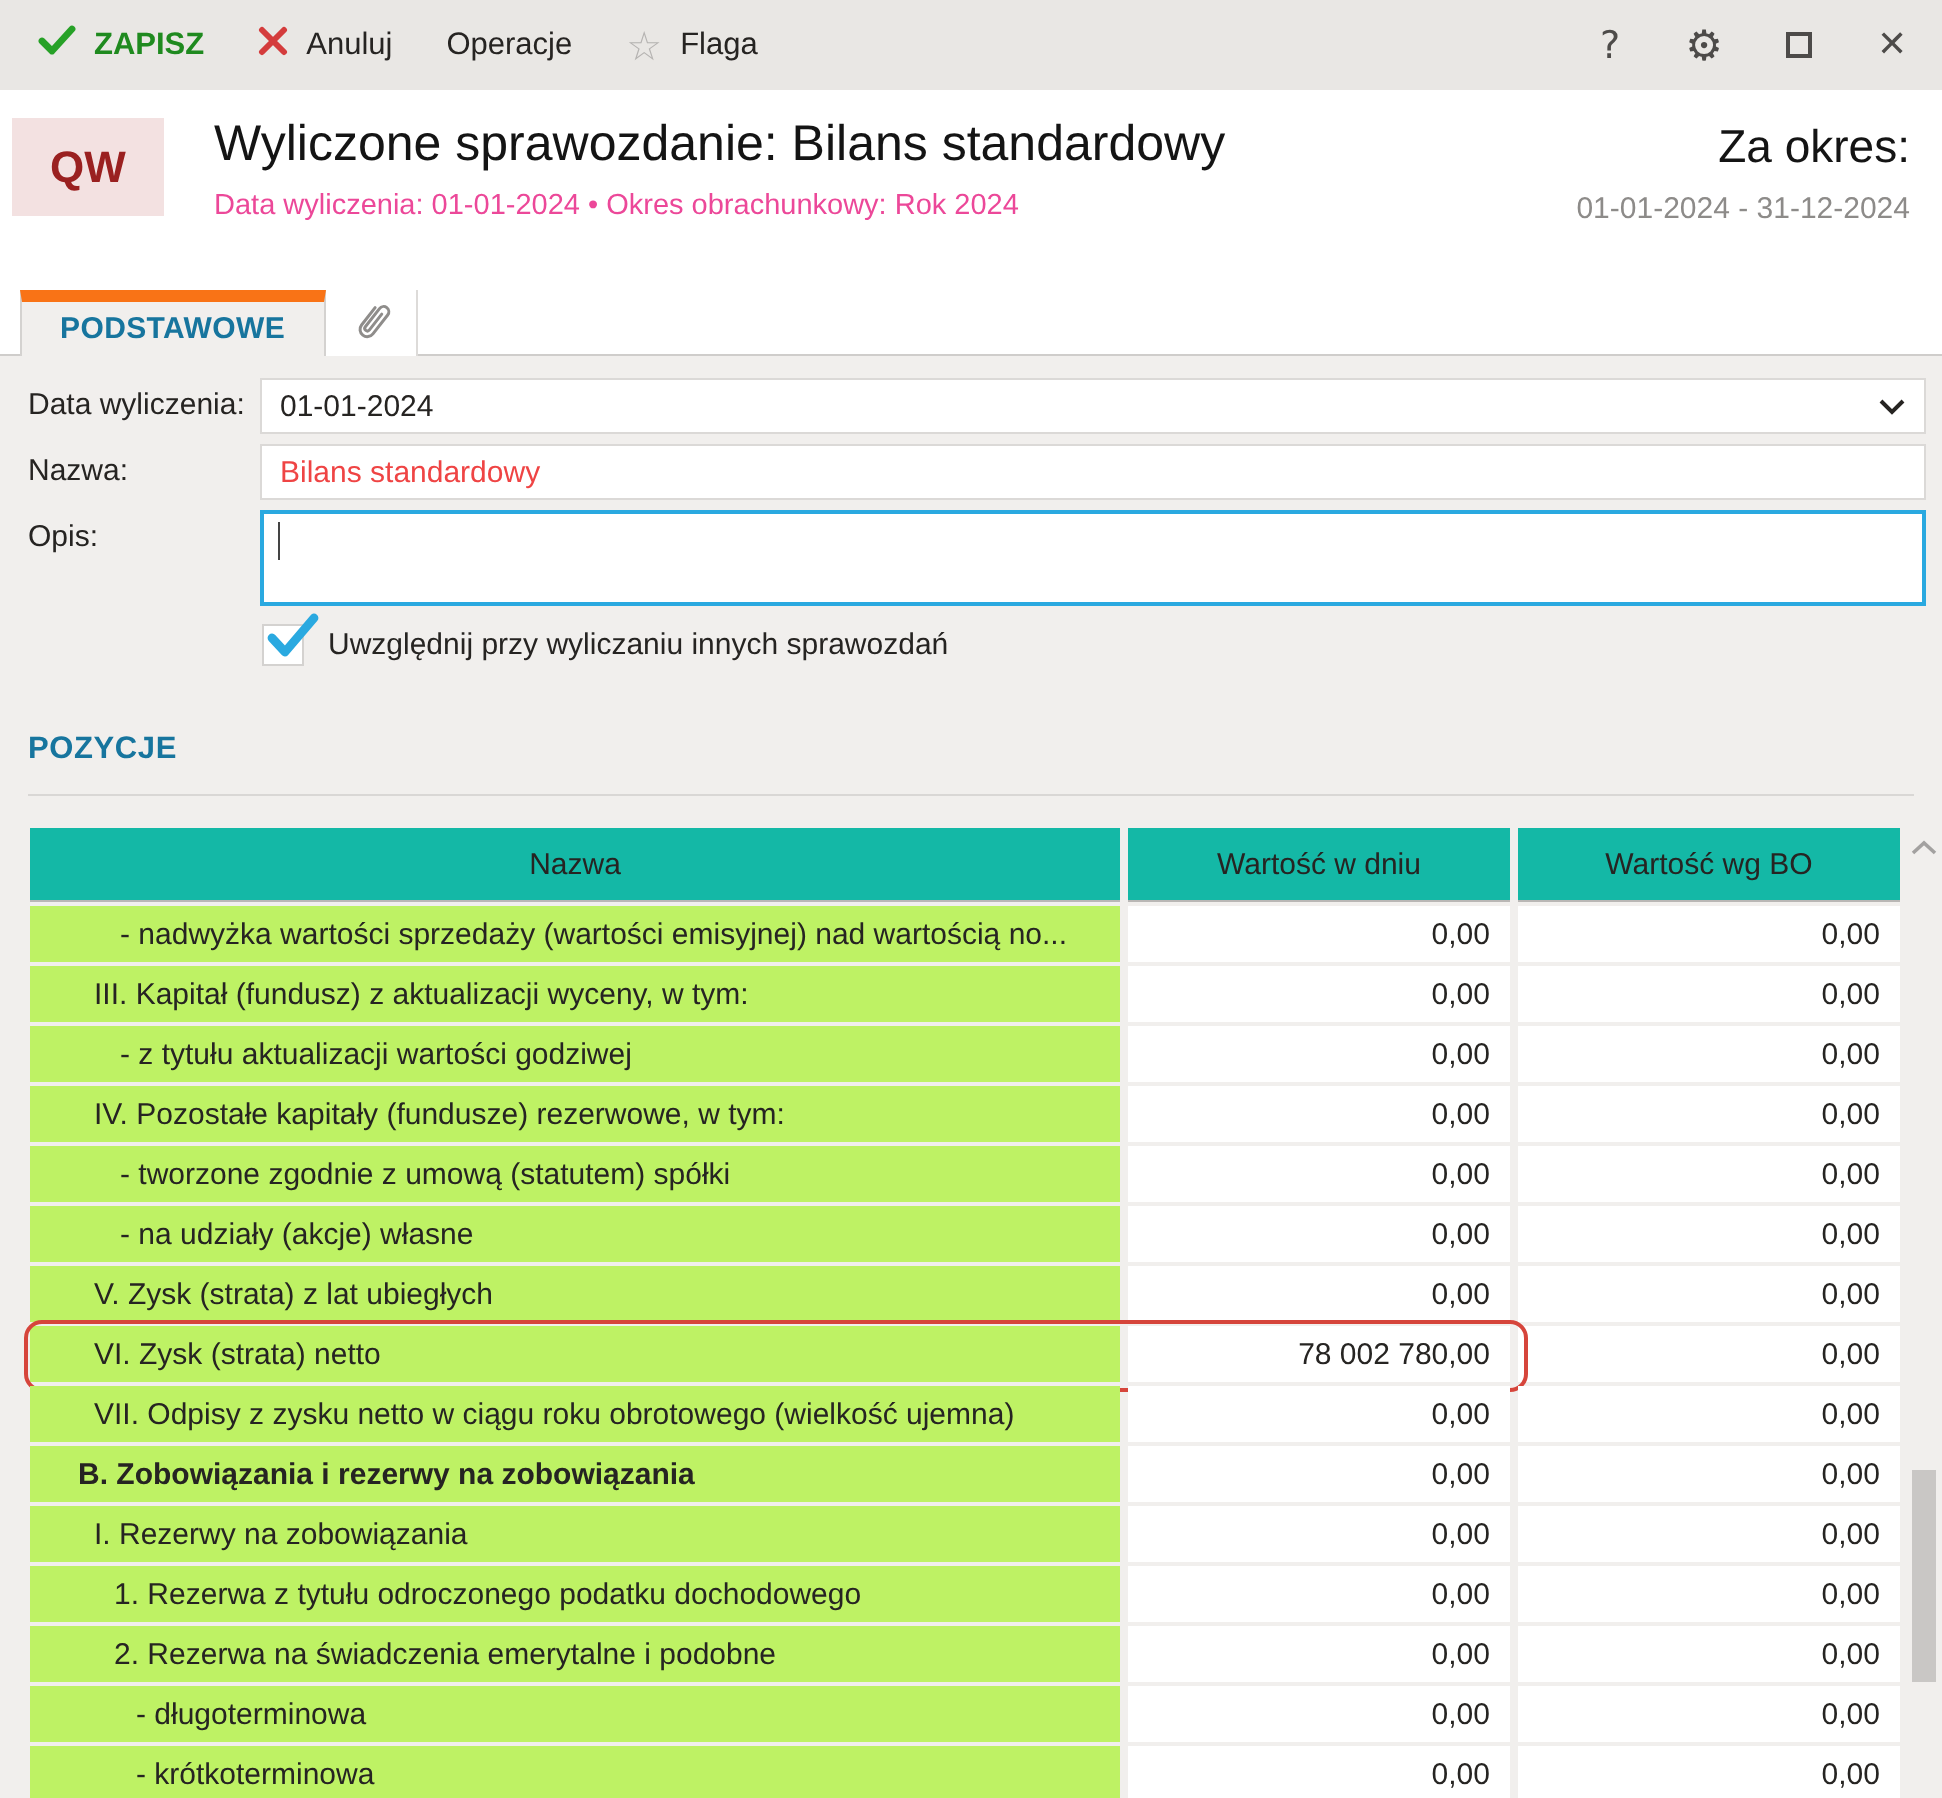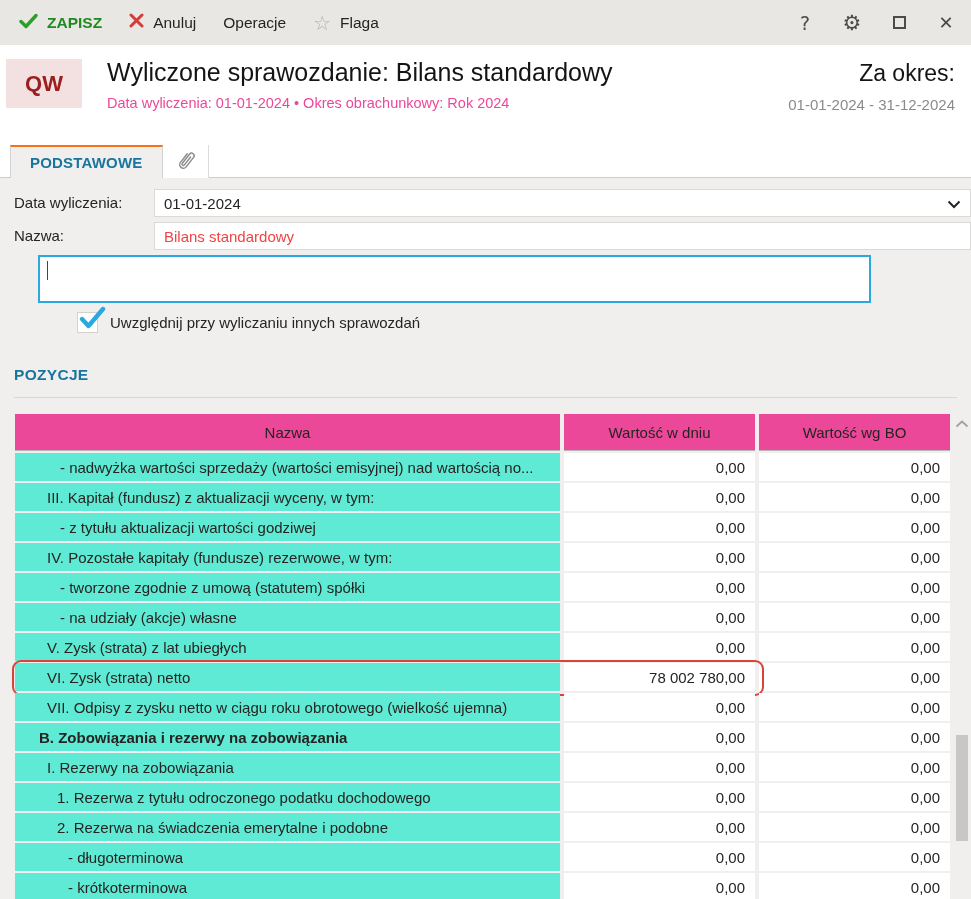--- a/index.html
+++ b/index.html
@@ -27,51 +27,51 @@
   .header-main { margin-left:25px; flex:1; min-width:0; }
   .title { font-size:25px; color:#141414; white-space:nowrap; }
   .subtitle { font-size:14.5px; color:#ec4899; margin-top:8px; }
   .header-right { text-align:right; padding-top:2px; }
   .period-title { font-size:23px; color:#141414; }
   .period-range { font-size:15px; color:#8d8b89; margin-top:9px; white-space:nowrap; }
 
   
   .tabbar { background:#ffffff; height:38px; display:flex; align-items:flex-end; padding-left:10px; border-bottom:1px solid #cfcdcb; }
   .tab { position:relative; font-size:15px; display:flex; align-items:center; justify-content:center; }
-  .tab-active { background:#f1efed; color:#17759e; font-weight:bold; padding:0 19px; height:33px; border:1px solid #d4d2d0; border-top:2px solid #f97316; border-bottom:none; margin-bottom:-1px; letter-spacing:.2px; }
+  .tab-active { background:#f1efed; color:#17759e; font-weight:bold; padding:0 19px; height:33px; border:1px solid #d4d2d0; border-top:6px solid #f97316; border-bottom:none; margin-bottom:-1px; letter-spacing:.2px; }
   .tab-clip { width:46px; height:33px; background:#ffffff; border-right:1px solid #dddbd9; margin-bottom:-1px; }
   .clip-svg { transform:rotate(38deg); }
 
   
   .form { padding:11px 0 0 14px; }
   .form-row { display:flex; margin-bottom:5px; }
   .form-label { width:116px; font-size:15px; color:#262422; padding-top:5px; flex:none; }
-  .field { width:833px; background:#fff; border:1px solid #dbd9d7;margin-left:24px; }
+  .field { width:833px; background:#fff; border:1px solid #dbd9d7; }
   .combo { height:28px; display:flex; align-items:center; font-size:15px; color:#262422; padding:0 9px; justify-content:space-between; }
   .input { height:28px; display:flex; align-items:center; font-size:15px; color:#ef4444; padding:0 9px; }
   .textarea { height:48px; border:2px solid #2aa9e0; padding:4px 7px; font-size:15px; color:#262422; }
   .caret { display:inline-block; width:1px; height:19px; background:#444; }
-  .checkbox-row { display:flex; align-items:center; margin:9px 0 0 63px; }
+  .checkbox-row { display:flex; align-items:center; margin:9px 0 0 117px; }
   .checkbox { width:21px; height:21px; background:#fff; border:1px solid #d4d2d0; position:relative; flex:none; }
   .checkbox svg { position:absolute; left:1px; top:-7px; }
   .checkbox-label { font-size:15px; color:#262422; margin-left:12px; }
 
   
   .section-title { color:#17759e; font-weight:bold; font-size:15.5px; margin:33px 0 0 14px; letter-spacing:.3px; }
   .hdivider { height:1px; background:#d9d7d5; margin:13px 14px 0 14px; }
 
   
   .table { position:relative; margin:16px 0 0 15px; width:935px; }
   .thead { display:flex; gap:4px; }
-  .th { background:#ec4899; height:37px; display:flex; align-items:center; justify-content:center; font-size:15px; color:#262422; border-bottom:1px solid #b9b7b5; }
+  .th { background:#14b8a6; height:37px; display:flex; align-items:center; justify-content:center; font-size:15px; color:#262422; border-bottom:1px solid #b9b7b5; }
   .c-name { width:545px; }
   .c-val  { width:191px; }
   .trow { display:flex; gap:4px; position:relative; margin-top:2px; }
   .tcell { height:28px; display:flex; align-items:center; font-size:15px; color:#262422; white-space:nowrap; overflow:hidden; }
-  .tcell.name { width:545px; background:#5eead4; }
+  .tcell.name { width:545px; background:#bef264; }
   .tcell.val { width:191px; background:#ffffff; justify-content:flex-end; padding-right:10px; }
   .trow.hl::after { content:""; position:absolute; left:-3px; top:-3px; width:748px; height:32px; border:2px solid #d6453b; border-radius:9px; pointer-events:none; }
 
   
   .vscroll { position:absolute; right:1px; top:410px; width:16px; height:489px; }
   .vs-up { height:28px; display:flex; align-items:center; justify-content:center; }
   .vs-thumb { position:absolute; left:2px; top:325px; width:12px; height:106px; background:#c9c7c5; }
 </style>
 </head>
 <body>
@@ -147,20 +147,21 @@
         </span>
       </div>
     </div>
     <div class="form-row">
       <div class="form-label">Nazwa:</div>
       <div class="field input">
         <span>Bilans standardowy</span>
       </div>
     </div>
     <div class="form-row">
+      <div class="form-label">Opis:</div>
       <div class="field textarea">
         <span class="caret"></span><span></span>
       </div>
     </div>
     <div class="checkbox-row">
       <div class="checkbox">
         <svg width="27" height="24" viewBox="0 0 27 24">
             <path d="M3 13 L9.5 20 L24 3" fill="none" stroke="#2aa9e0" stroke-width="4.4" stroke-linecap="round" stroke-linejoin="round"></path>
           </svg>
       </div>

